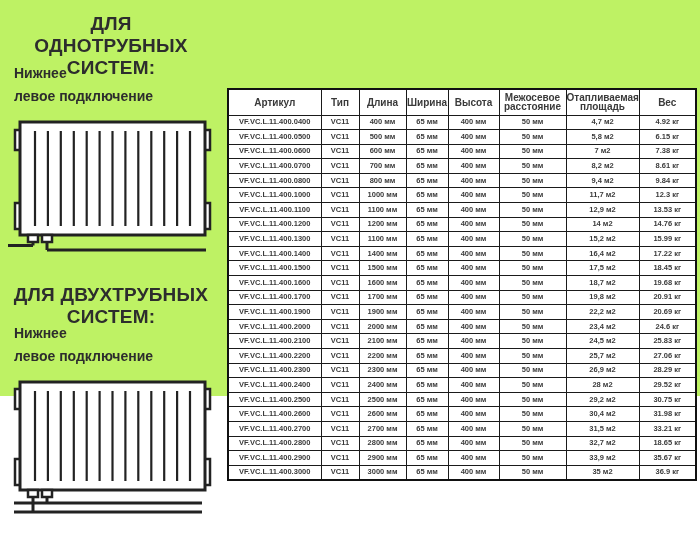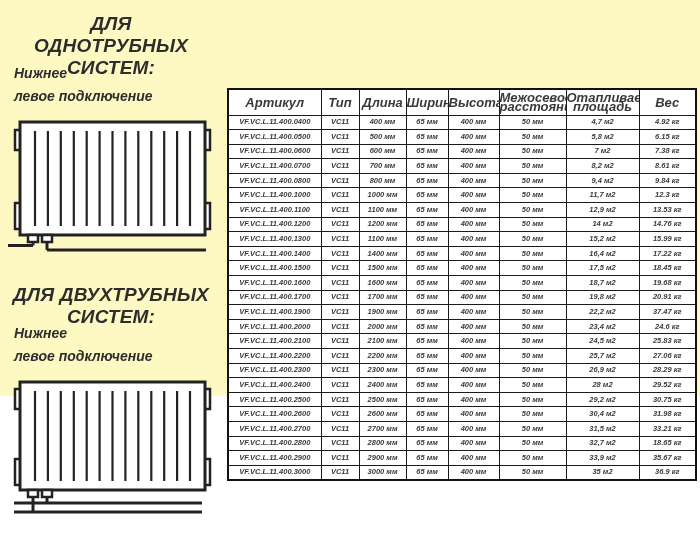--- a/index.html
+++ b/index.html
@@ -3,21 +3,21 @@
 <meta charset="utf-8">
 <style>
   * { margin:0; padding:0; box-sizing:border-box; }
   html,body { width:700px; height:535px; }
   body {
     background:#ffffff;
     font-family:"Liberation Sans", sans-serif;
     position:relative;
     overflow:hidden;
   }
-  .page { position:absolute; left:0; top:0; width:700px; height:396px; background:#fef9c3;font-style:italic; }
+  .page { position:absolute; left:0; top:0; width:700px; height:396px; background:#bef264; }
 
   .sec-title {
     position:absolute; left:12px; width:198px;
     text-align:center; font-weight:bold;
     font-size:19px; line-height:22px;
     color:#2d2d2d; letter-spacing:0.2px;
   }
   .sub-title {
     position:absolute; left:14px; width:205px;
     text-align:left; font-weight:bold;
@@ -31,21 +31,21 @@
     width:468px; border-collapse:collapse; table-layout:fixed;
     background:#fff;
     border:2px solid #111;
   }
   .spec th, .spec td {
     border:1.5px solid #1a1a1a;
     text-align:center; vertical-align:middle;
     color:#3a3a3a; font-weight:bold; padding:0;
     overflow:hidden; white-space:normal;
   }
-  .spec th { font-size:13px; line-height:9px; height:26px; }
+  .spec th { font-size:10px; line-height:9px; height:26px; }
   .spec td { font-size:7.5px; line-height:8px; height:14.6px; white-space:nowrap; }
 </style>
 </head>
 <body>
 
 <div class="page">
 
   <div class="sec-title" style="top:13px">
     <div>ДЛЯ ОДНОТРУБНЫХ</div>
     <div>СИСТЕМ:</div>
@@ -295,21 +295,21 @@
           <td>20.91 кг</td>
         </tr>
         <tr>
           <td>VF.VC.L.11.400.1900</td>
           <td>VC11</td>
           <td>1900 мм</td>
           <td>65 мм</td>
           <td>400 мм</td>
           <td>50 мм</td>
           <td>22,2 м2</td>
-          <td>37.47 кг</td>
+          <td>20.69 кг</td>
         </tr>
         <tr>
           <td>VF.VC.L.11.400.2000</td>
           <td>VC11</td>
           <td>2000 мм</td>
           <td>65 мм</td>
           <td>400 мм</td>
           <td>50 мм</td>
           <td>23,4 м2</td>
           <td>24.6 кг</td>

